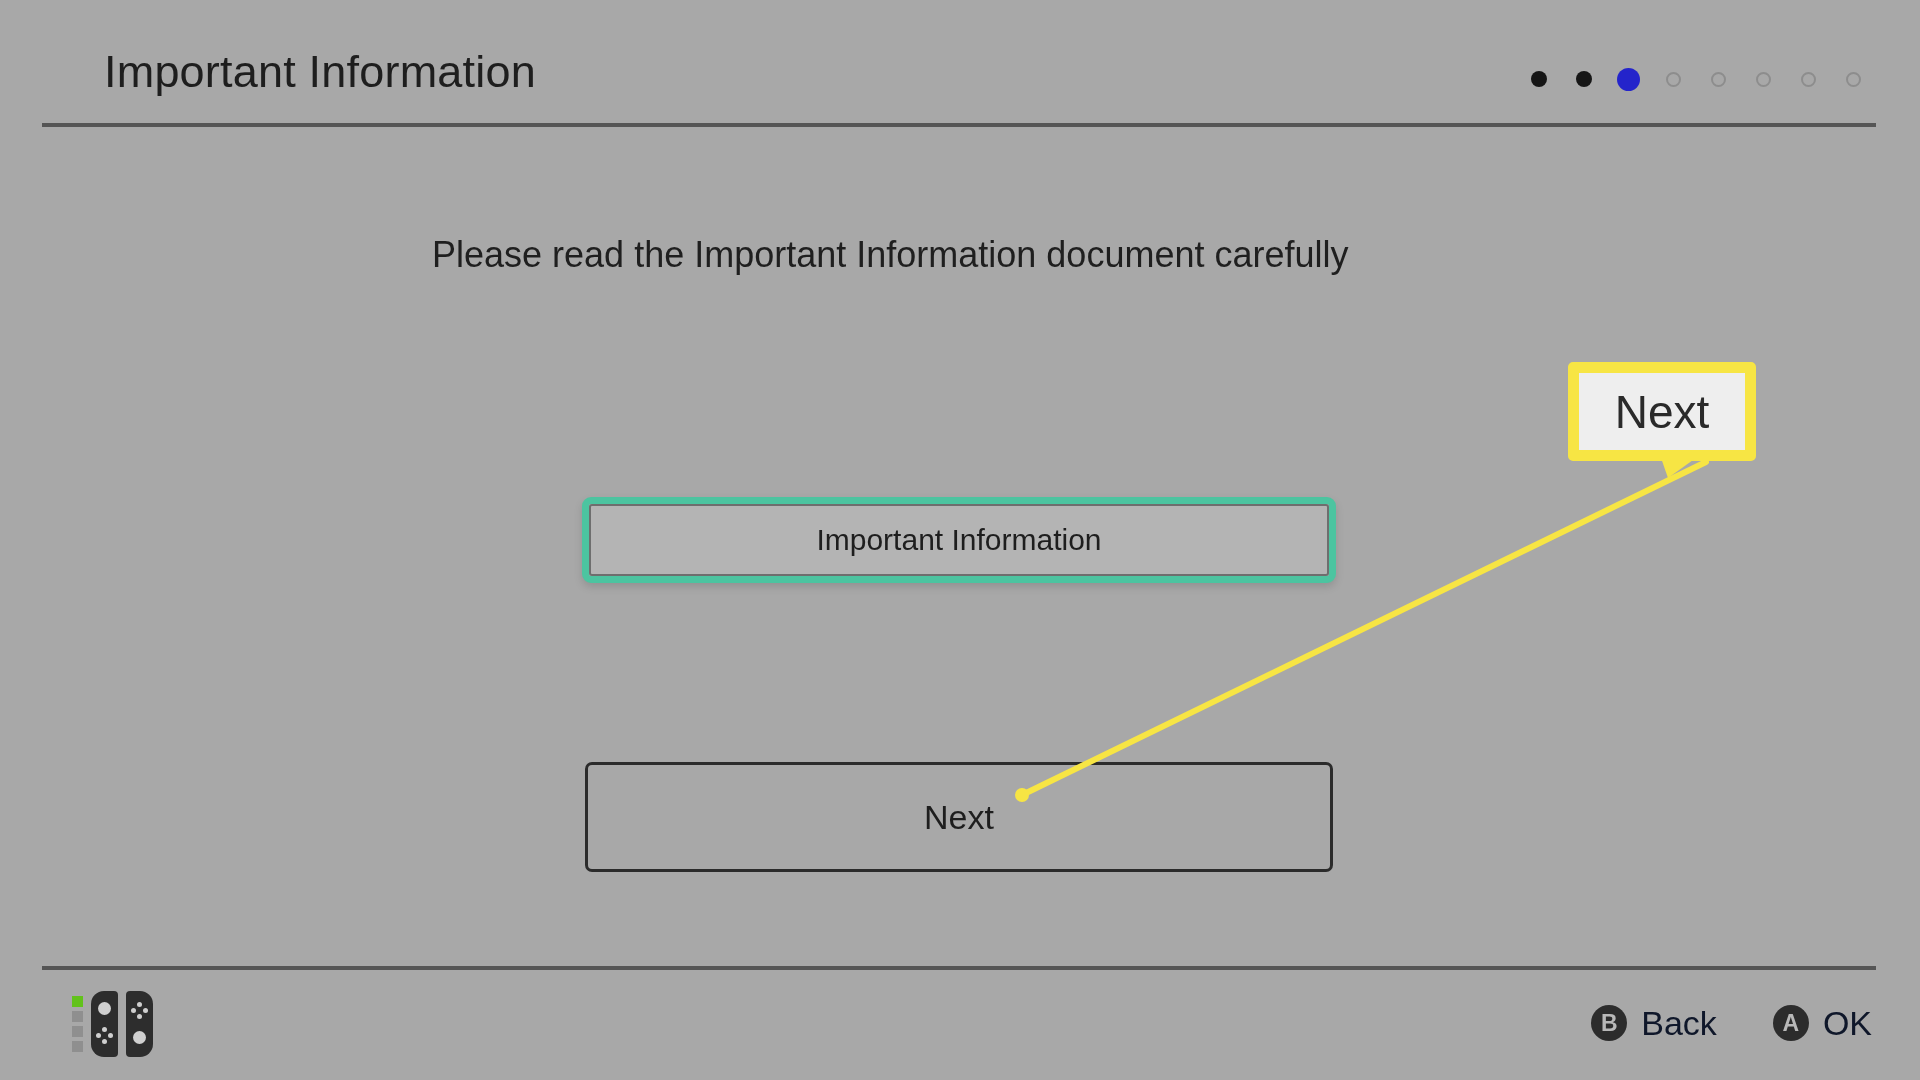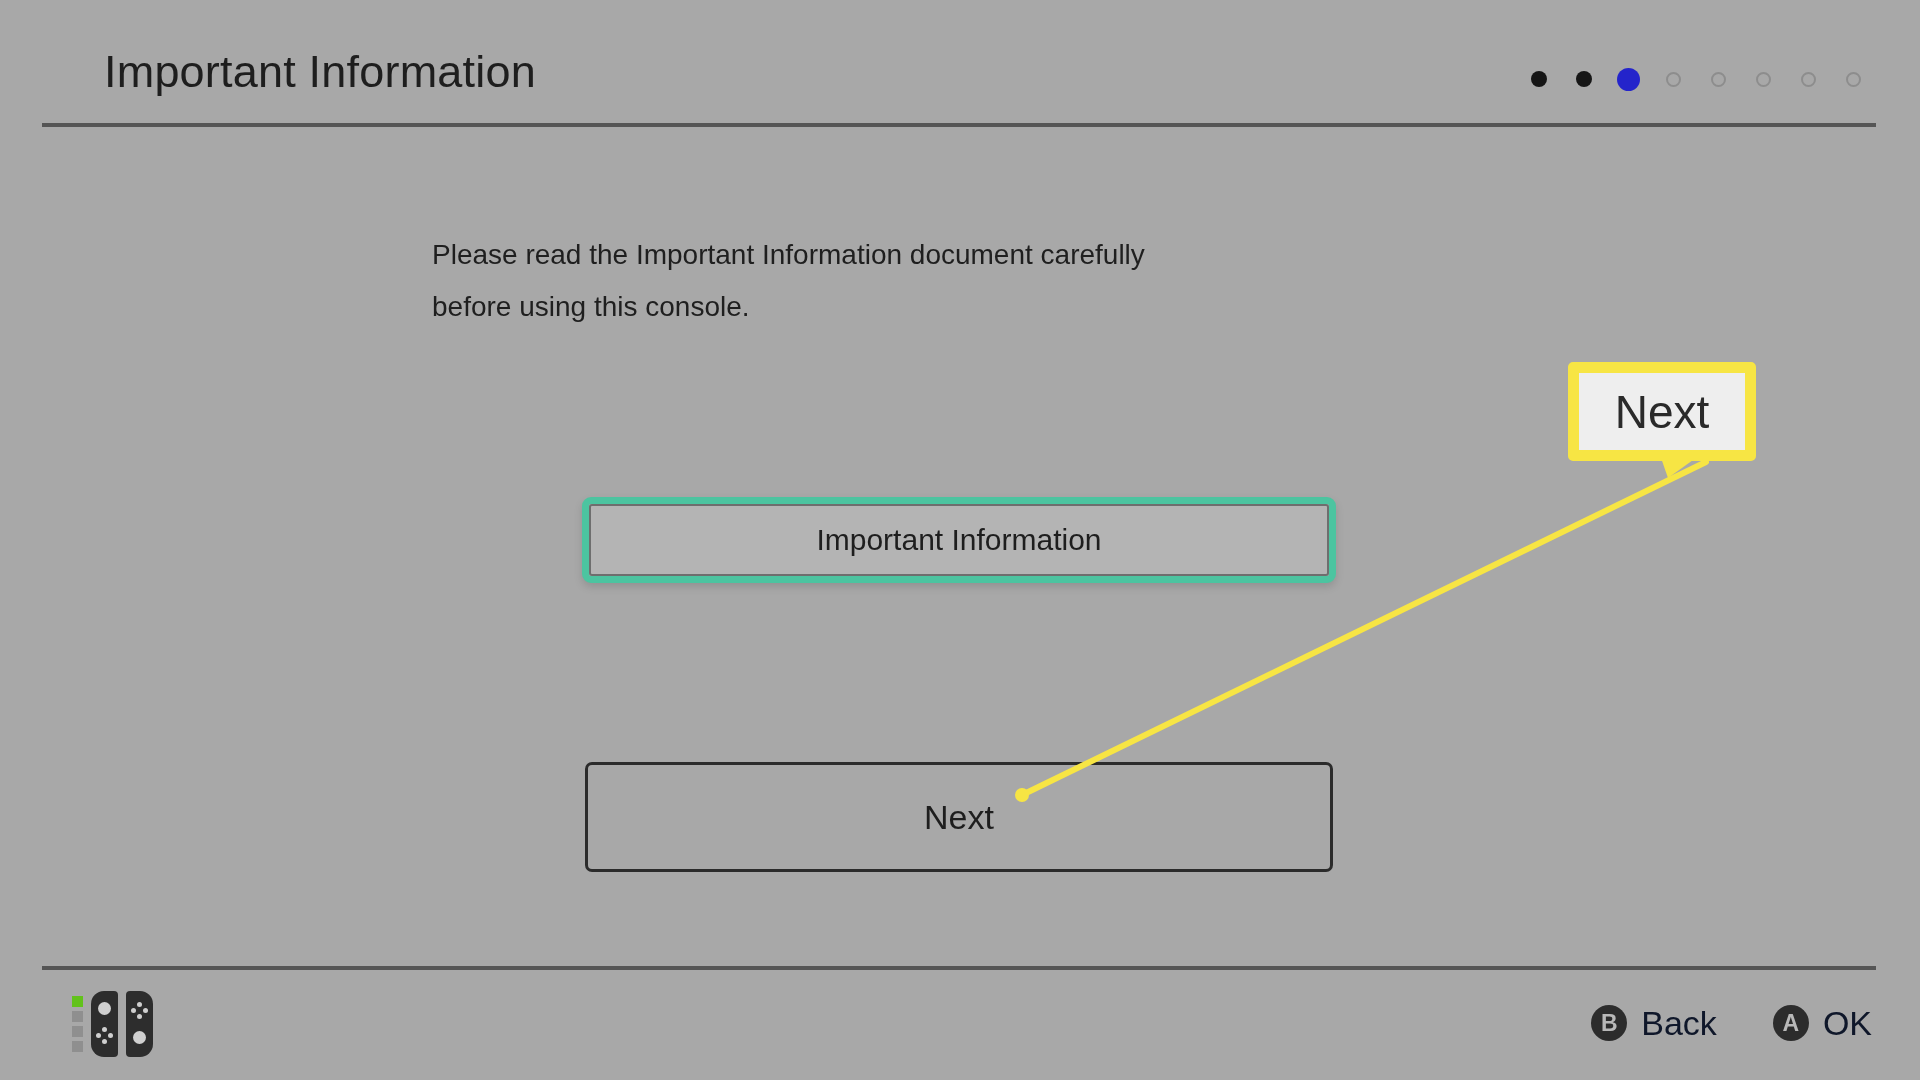--- a/index.html
+++ b/index.html
@@ -96,21 +96,21 @@
     left: 0;
     top: 125px;
     width: 1920px;
     height: 841px;
   }
   #instruction {
     position: absolute;
     left: 432px;
     top: 104px;
     width: 1100px;
-    font-size: 28px;
+    font-size: 36px;
     line-height: 52px;
     color: #1f1f1f;
   }
   #instruction .line {
     display: block;
     white-space: nowrap;
   }
 
   
   #btn-important-information {
@@ -334,21 +334,20 @@
         </span>
     </div>
   </div>
 
   <div class="rule" id="rule-top"></div>
 
   <div id="main">
 
     <div id="instruction">
       <span class="line">Please read the Important Information document carefully</span>
-      <span class="line">before using this console.</span>
     </div>
 
     <div id="btn-important-information">
       <span class="btn-label">Important Information</span>
     </div>
 
     <div id="btn-next">
       <span class="btn-label">Next</span>
     </div>
 

